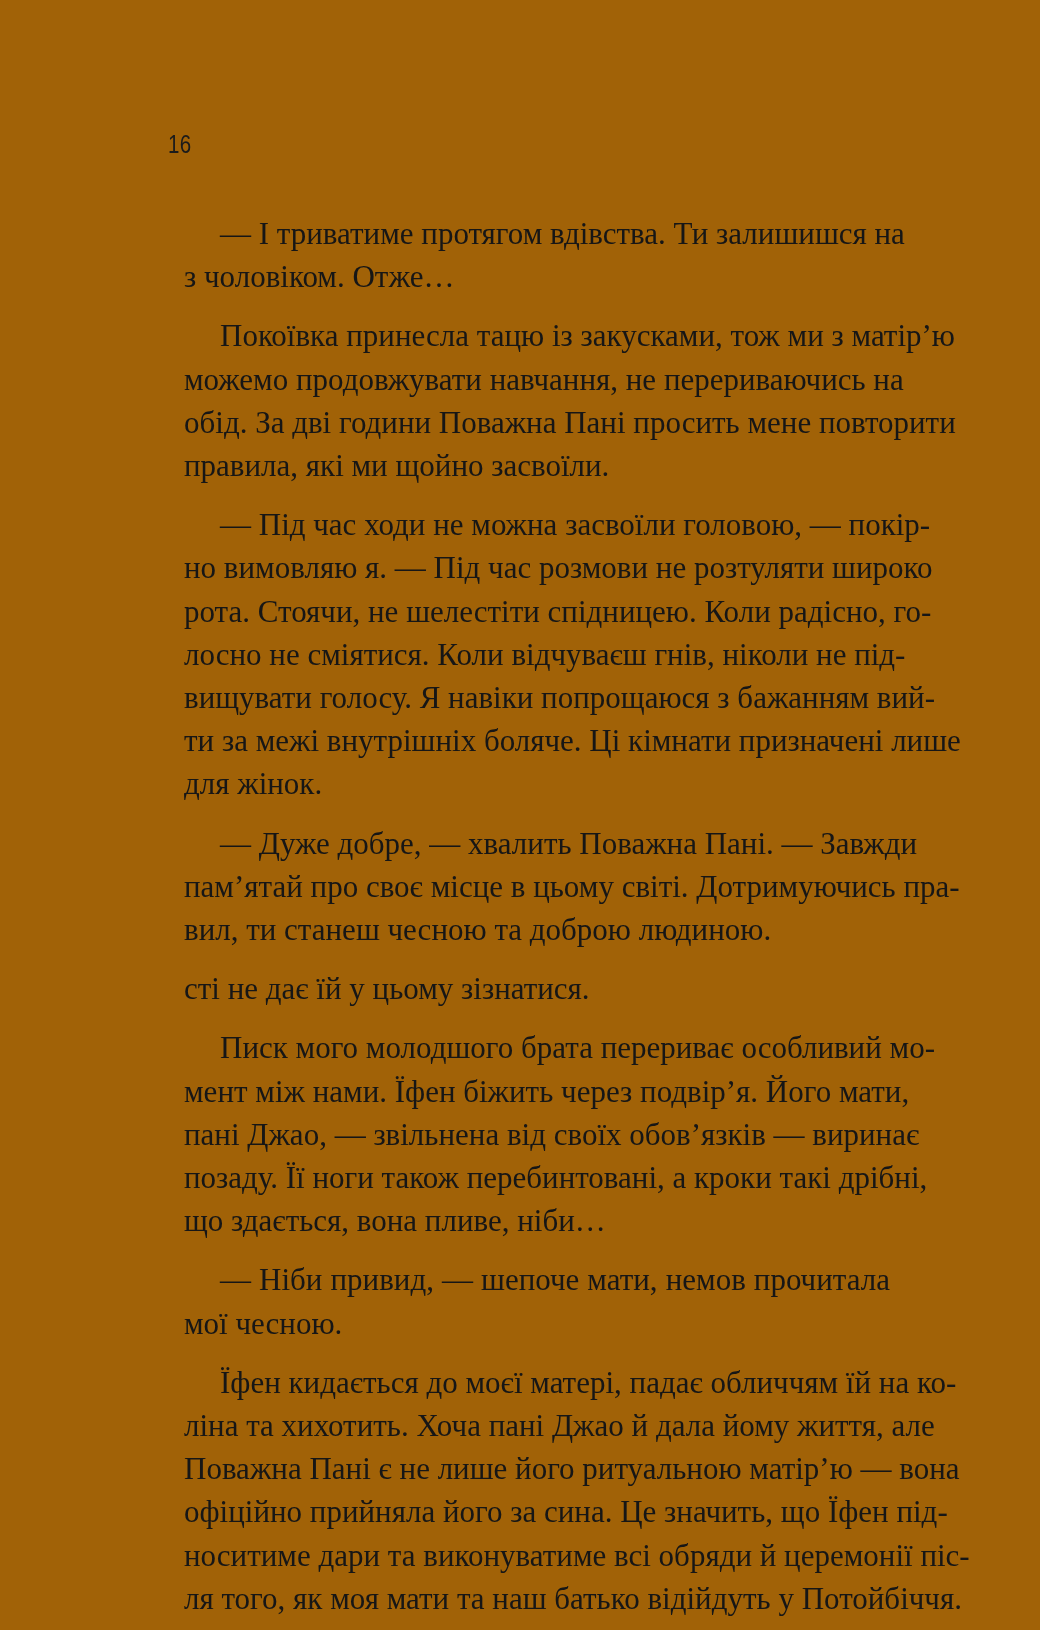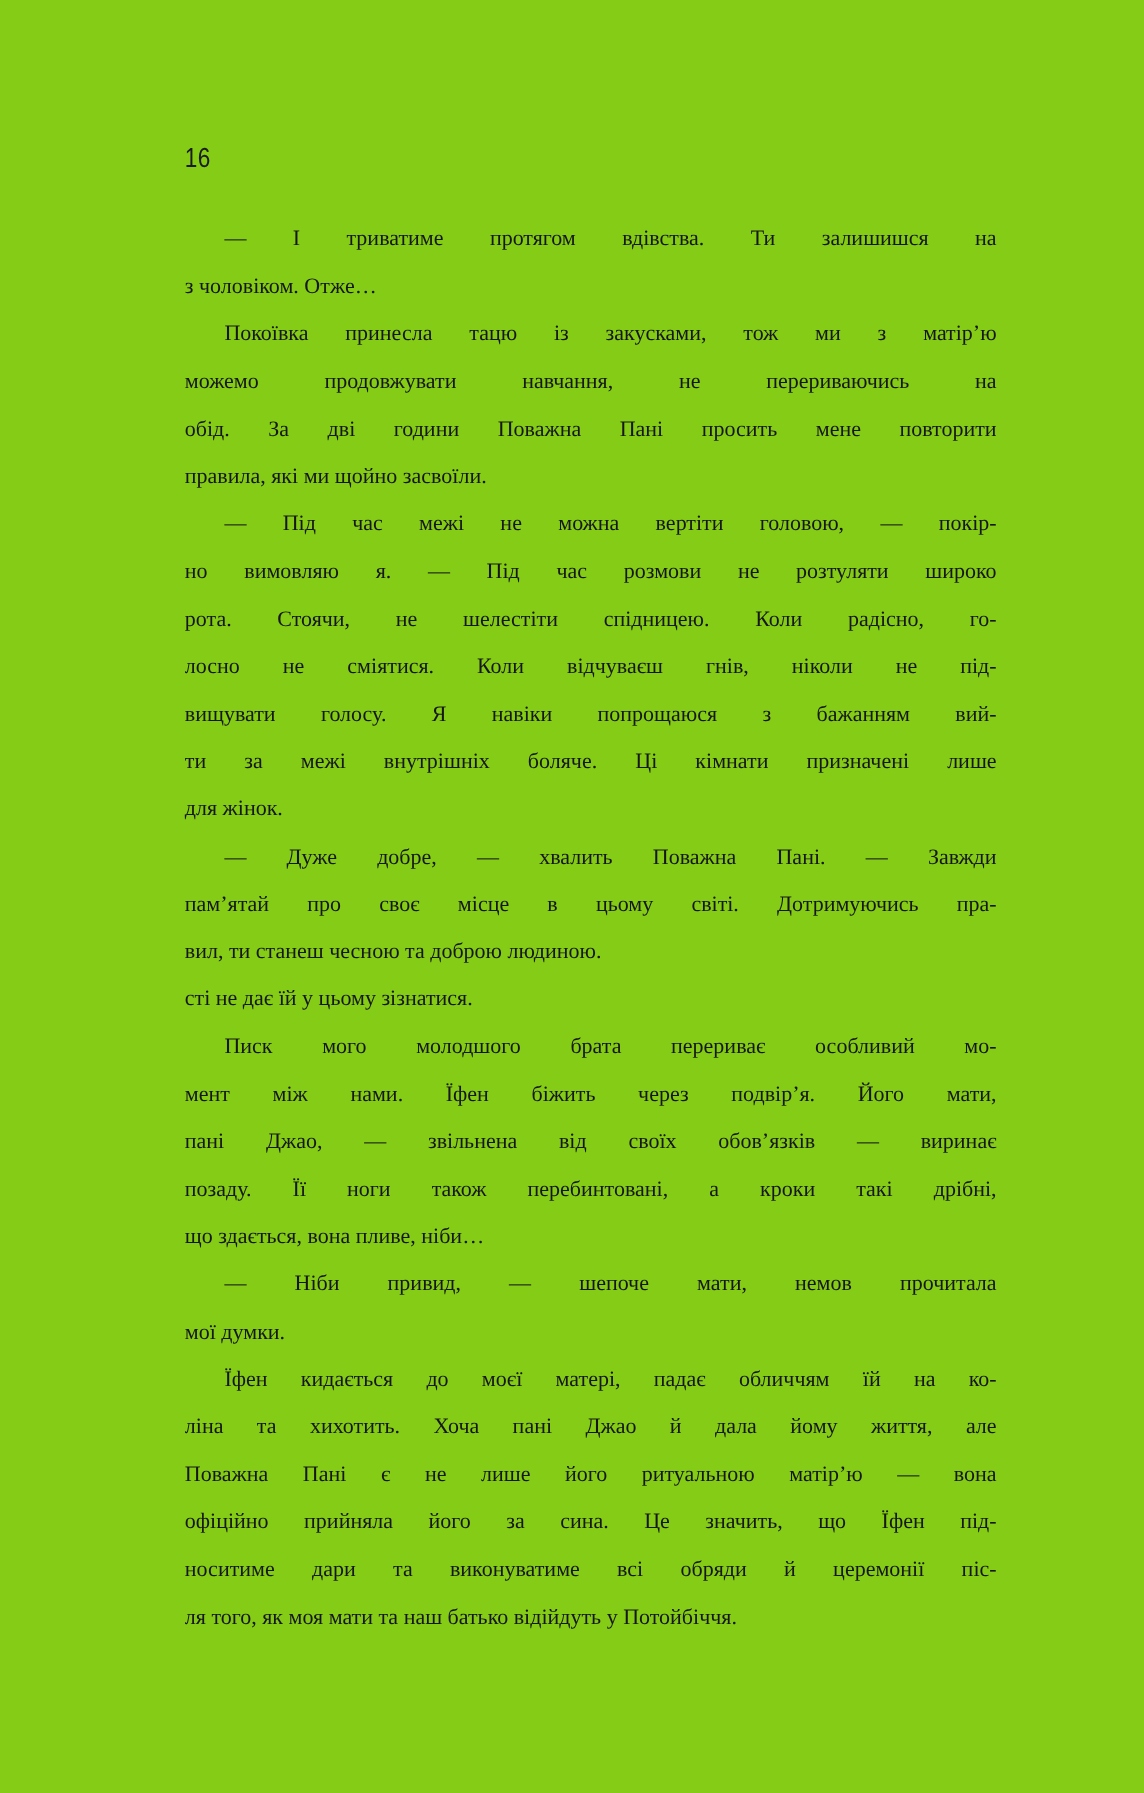--- a/index.html
+++ b/index.html
@@ -7,21 +7,21 @@
     padding: 0;
     background: #ffffff;
   }
   body {
     font-family: "Liberation Serif", "DejaVu Serif", serif;
   }
   .page {
     position: relative;
     width: 1040px;
     height: 1630px;
-    background: #84cc16;
+    background: #a16207;
     overflow: hidden;
     box-sizing: border-box;
   }
   .folio {
     position: absolute;
     left: 168px;
     top: 130px;
     font-family: "Liberation Sans", "DejaVu Sans", sans-serif;
     font-size: 25px;
     letter-spacing: 0.5px;
@@ -29,23 +29,23 @@
     transform: scaleX(0.82);
     transform-origin: left top;
   }
   .text-block {
     position: absolute;
     left: 168px;
     top: 196px;
     width: 738px;
   }
   .para {
-    margin: 0;
+    margin: 16px;
     color: #161616;
-    font-size: 20px;
+    font-size: 31px;
     line-height: 43.2px;
   }
   
   .line {
     display: block;
     white-space: pre;
     text-align: justify;
     text-align-last: justify;
   }
   .line.last {
@@ -68,21 +68,21 @@
         <span class="line indent">— І триватиме протягом вдівства. Ти залишишся на</span>
         <span class="line last">з чоловіком. Отже…</span>
       </p>
       <p class="para">
         <span class="line indent">Покоївка принесла тацю із закусками, тож ми з матір’ю</span>
         <span class="line">можемо продовжувати навчання, не перериваючись на</span>
         <span class="line">обід. За дві години Поважна Пані просить мене повторити</span>
         <span class="line last">правила, які ми щойно засвоїли.</span>
       </p>
       <p class="para">
-        <span class="line indent">— Під час межі не можна вертіти головою, — покір-</span>
+        <span class="line indent">— Під час ходи не можна засвоїли головою, — покір-</span>
         <span class="line">но вимовляю я. — Під час розмови не розтуляти широко</span>
         <span class="line">рота. Стоячи, не шелестіти спідницею. Коли радісно, го-</span>
         <span class="line">лосно не сміятися. Коли відчуваєш гнів, ніколи не під-</span>
         <span class="line">вищувати голосу. Я навіки попрощаюся з бажанням вий-</span>
         <span class="line">ти за межі внутрішніх боляче. Ці кімнати призначені лише</span>
         <span class="line last">для жінок.</span>
       </p>
       <p class="para">
         <span class="line indent">— Дуже добре, — хвалить Поважна Пані. — Завжди</span>
         <span class="line">пам’ятай про своє місце в цьому світі. Дотримуючись пра-</span>
@@ -93,21 +93,21 @@
       </p>
       <p class="para">
         <span class="line indent">Писк мого молодшого брата перериває особливий мо-</span>
         <span class="line">мент між нами. Їфен біжить через подвір’я. Його мати,</span>
         <span class="line">пані Джао, — звільнена від своїх обов’язків — виринає</span>
         <span class="line">позаду. Її ноги також перебинтовані, а кроки такі дрібні,</span>
         <span class="line last">що здається, вона пливе, ніби…</span>
       </p>
       <p class="para">
         <span class="line indent">— Ніби привид, — шепоче мати, немов прочитала</span>
-        <span class="line last">мої думки.</span>
+        <span class="line last">мої чесною.</span>
       </p>
       <p class="para">
         <span class="line indent">Їфен кидається до моєї матері, падає обличчям їй на ко-</span>
         <span class="line">ліна та хихотить. Хоча пані Джао й дала йому життя, але</span>
         <span class="line">Поважна Пані є не лише його ритуальною матір’ю — вона</span>
         <span class="line">офіційно прийняла його за сина. Це значить, що Їфен під-</span>
         <span class="line">носитиме дари та виконуватиме всі обряди й церемонії піс-</span>
         <span class="line last">ля того, як моя мати та наш батько відійдуть у Потойбіччя.</span>
       </p>
     </div>

